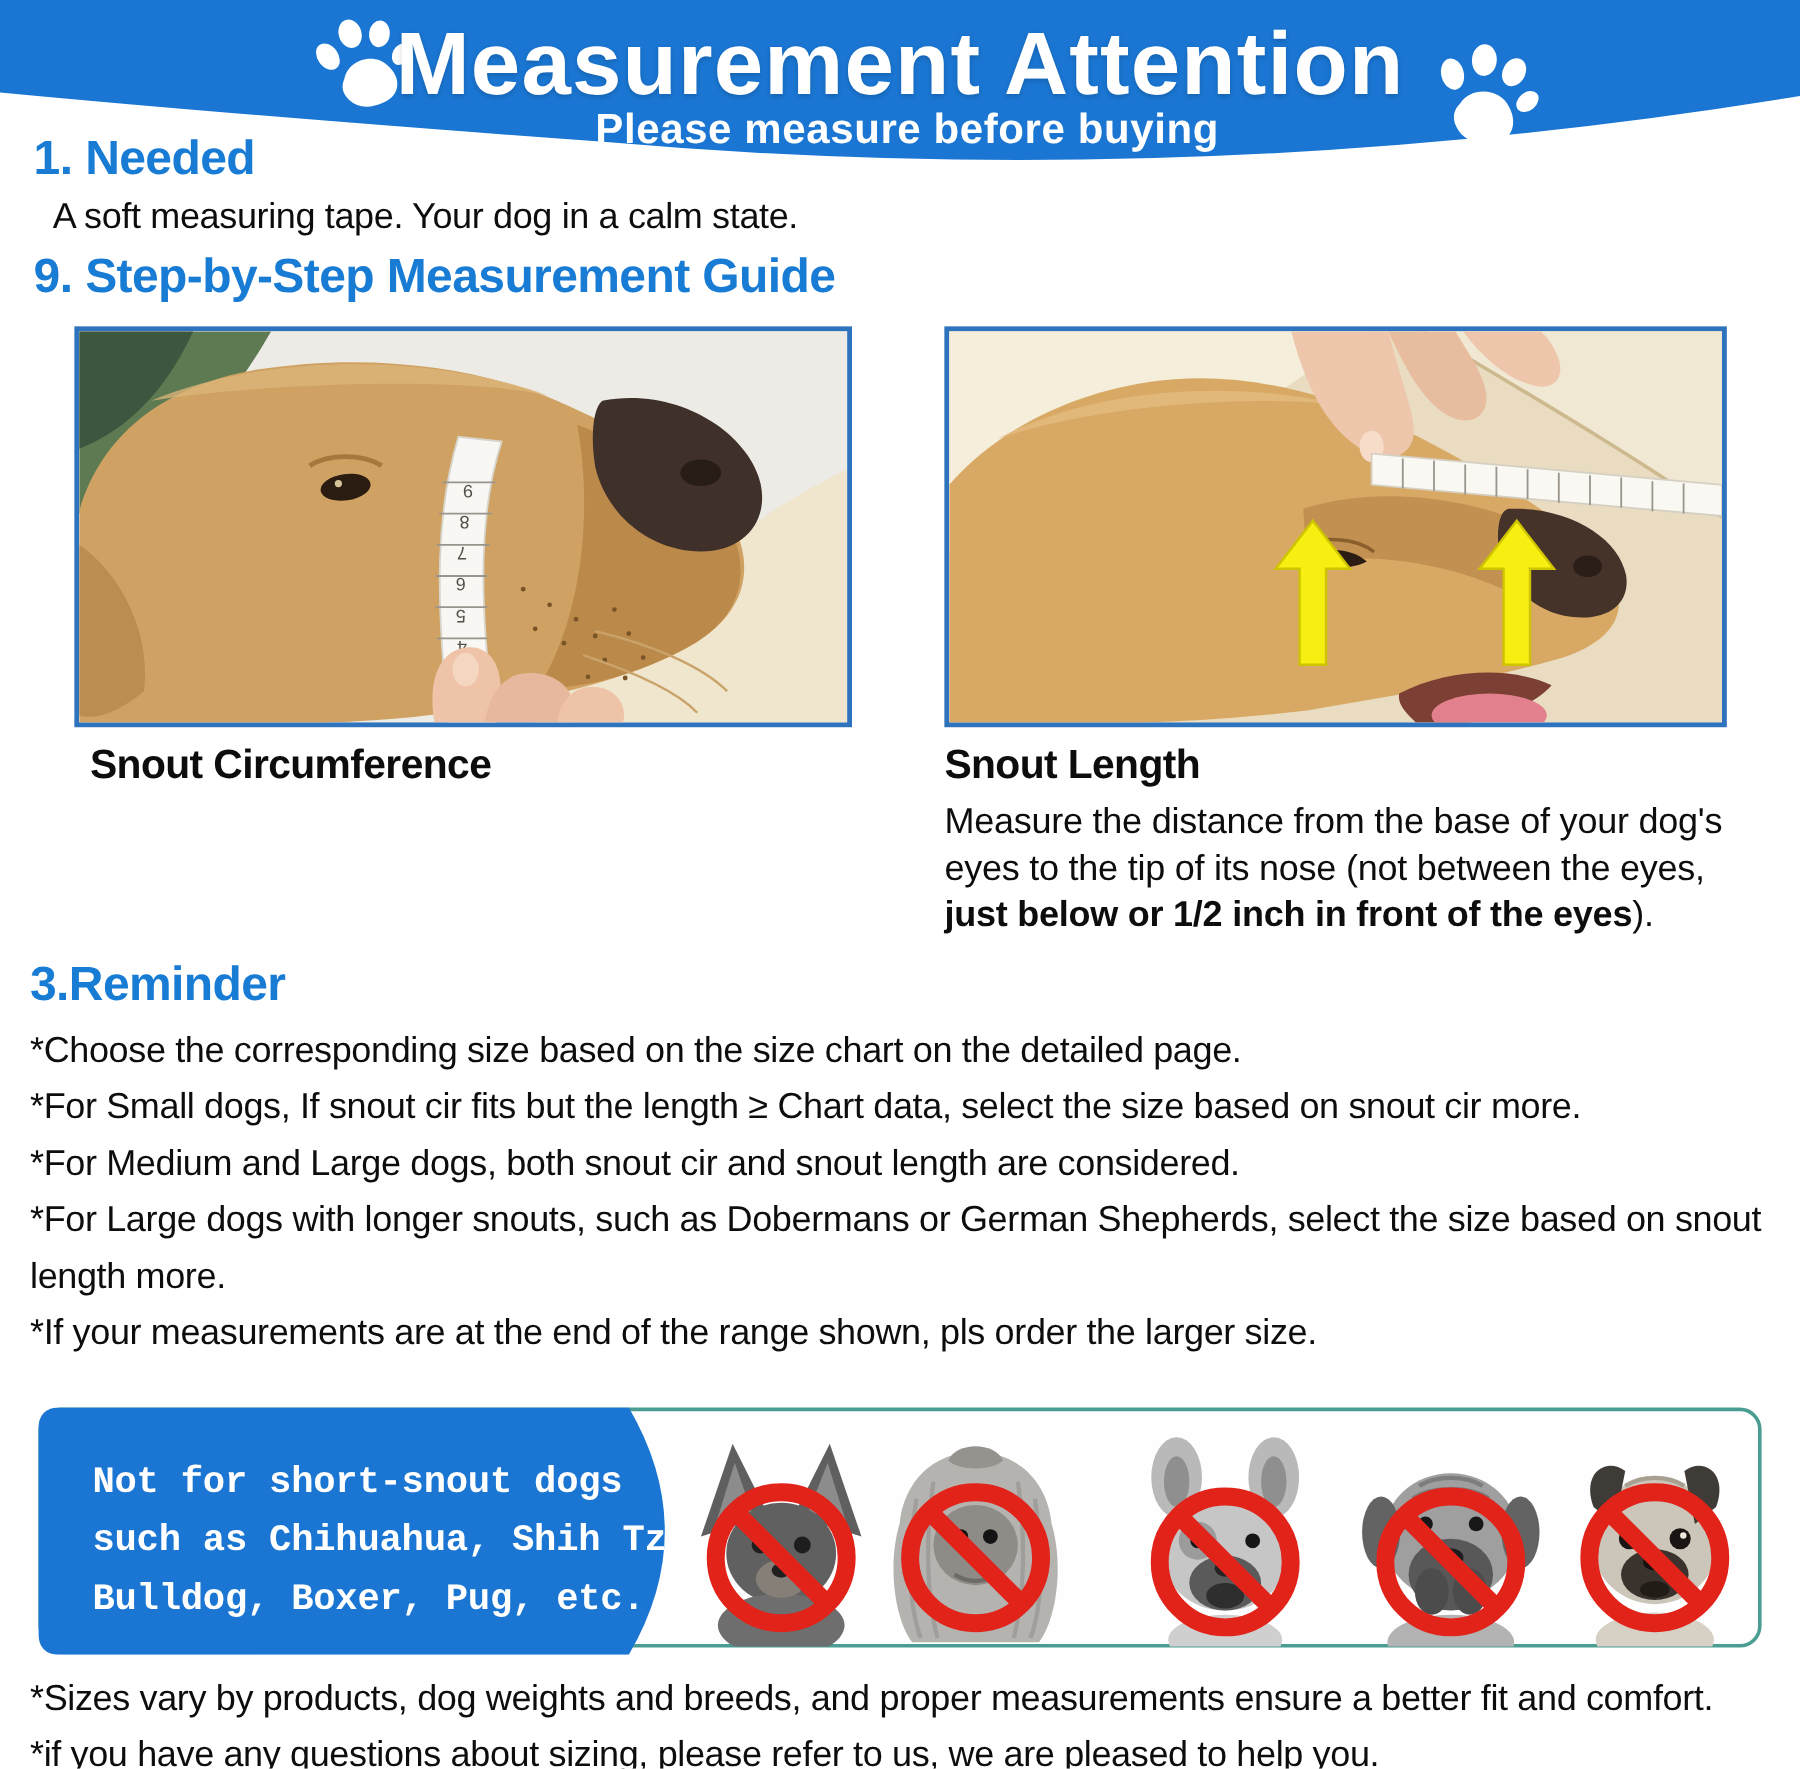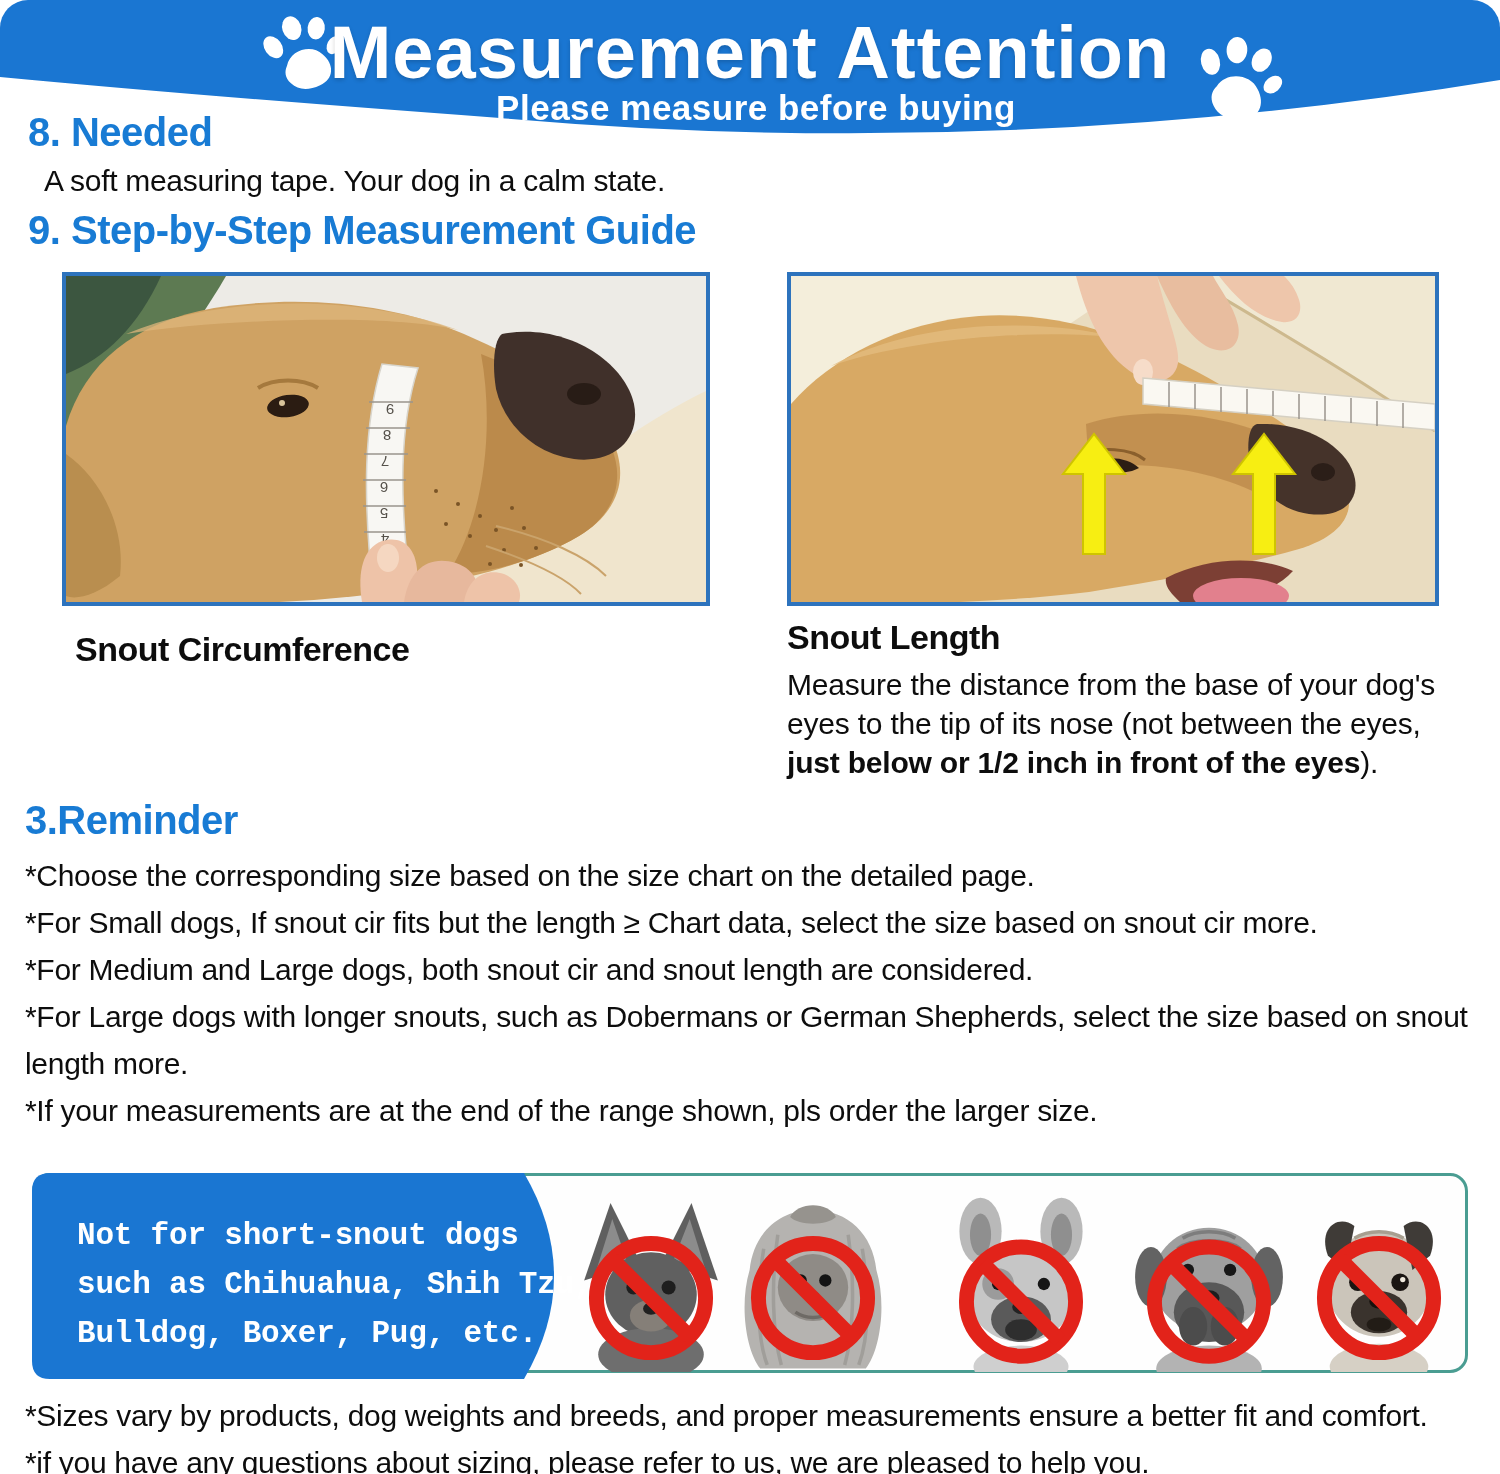--- a/index.html
+++ b/index.html
@@ -1,18 +1,18 @@
 <!DOCTYPE html>
 <html><head>
 <meta charset="utf-8">
 <style>
   * { margin:0; padding:0; box-sizing:border-box; }
   html,body { background:#ffffff; }
   body { font-family:"Liberation Sans", sans-serif; color:#0d0d0d; }
-  .page { position:relative; width:1500px; height:1474px; background:#fff; overflow:hidden;border-radius:28px; }
+  .page { position:relative; width:1500px; height:1474px; background:#fff; overflow:hidden; }
   .abs { position:absolute; }
 
   
   .banner-svg { top:0; left:0; }
   .banner-title { top:10px; left:0; width:1500px; text-align:center;
     font-size:74px; font-weight:800; color:#fff; letter-spacing:1px;
     text-shadow:0 2px 4px rgba(0,0,0,0.18); }
   .banner-subtitle { top:88px; left:0; width:1500px; text-align:center;
     font-size:35px; font-weight:700; color:#fff; letter-spacing:0.5px;padding-left:12px; }
   .paw { width:86px; height:86px; }
@@ -27,21 +27,21 @@
 
   
   .photo { border:4px solid #2d73bd; background:#ece8e0; overflow:hidden; }
   .photo-left  { top:272px; left:62px;  width:648px; height:334px; }
   .photo-right { top:272px; left:787px; width:652px; height:334px; }
   .photo svg { display:block; }
 
   
   .caption { font-size:30px; line-height:39px; letter-spacing:-0.2px; }
   .caption-title { font-size:34px; font-weight:800; margin-bottom:8px; letter-spacing:-0.5px; }
-  .caption-left  { top:618px; left:75px;  width:660px;margin-top:12px; }
+  .caption-left  { top:618px; left:75px;  width:660px; }
   .caption-right { top:618px; left:787px; width:690px; }
   .bold-seg { font-weight:700; }
 
   
   .h-reminder { top:798px; left:25px; }
   .reminder-body { top:852px; left:25px; width:1455px; font-size:30px;
     line-height:47px; letter-spacing:-0.3px; }
   .reminder-body p { margin:0; }
 
   
@@ -88,21 +88,21 @@
   <svg class="abs paw paw-right" viewBox="0 0 100 100">
     <g fill="#ffffff">
       <ellipse cx="19" cy="40" rx="10" ry="14" transform="rotate(-26 19 40)"></ellipse>
       <ellipse cx="44" cy="22" rx="11" ry="14" transform="rotate(-8 44 22)"></ellipse>
       <ellipse cx="72" cy="27" rx="10" ry="13" transform="rotate(16 72 27)"></ellipse>
       <ellipse cx="89" cy="50" rx="8" ry="11" transform="rotate(38 89 50)"></ellipse>
       <path d="M31,64 C38,46 64,44 74,58 C86,72 82,89 65,93 C50,97 39,94 32,85 C26,77 27,70 31,64 Z"></path>
     </g>
   </svg>
 
-  <div class="abs blue-heading h-needed">8. Needed</div>
+  <div class="abs blue-heading h-needed">1. Needed</div>
   <div class="abs needed-body">A soft measuring tape. Your dog in a calm state.</div>
 
   <div class="abs blue-heading h-guide">9. Step-by-Step Measurement Guide</div>
 
   <div class="abs photo photo-left">
     <svg width="640" height="326" viewBox="0 0 640 326">
       <rect width="640" height="326" fill="#edebe6"></rect>
       <path d="M0,0 H160 C125,60 85,112 0,152 Z" fill="#5d7a52"></path>
       <path d="M0,0 H95 C72,50 40,82 0,98 Z" fill="#3c5640"></path>
       <path d="M640,115 V326 H380 C460,236 550,158 640,115 Z" fill="#f0e5cd"></path>

